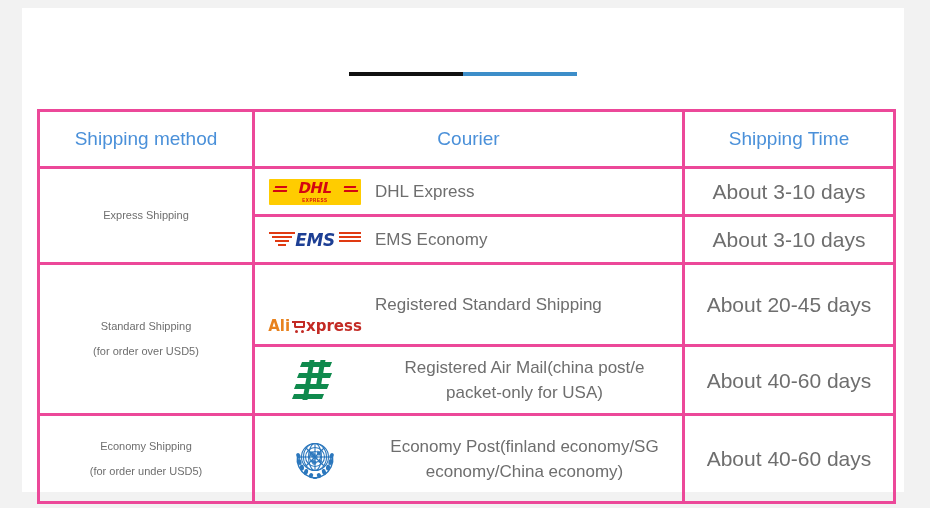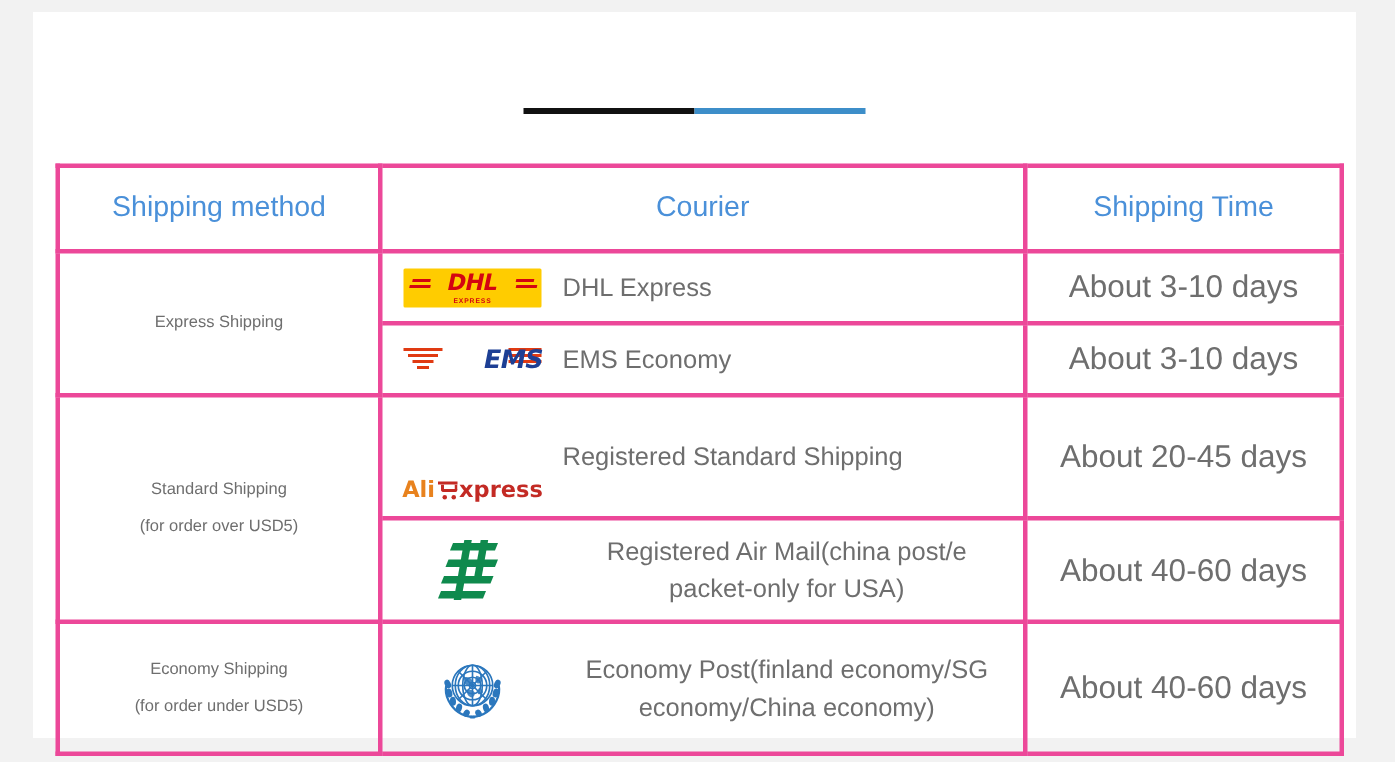--- a/index.html
+++ b/index.html
@@ -194,21 +194,21 @@
   .logo-dhl .d3 { right: 5px; top: 7px;  width: 12px; }
   .logo-dhl .d4 { right: 3px; top: 11px; width: 14px; }
 
   
   .logo-ems {
     width: 94px;
     height: 26px;
     position: relative;
     display: flex;
     align-items: center;
-    justify-content: flex-end;
+    justify-content: center;
   }
   .logo-ems .ems-word {
     color: #1d3f94;
     font-family: "DejaVu Sans", sans-serif;
     font-weight: 700;
     font-style: italic;
     font-size: 17px;
     letter-spacing: -0.5px;
     z-index: 2;
     line-height: 18px;

